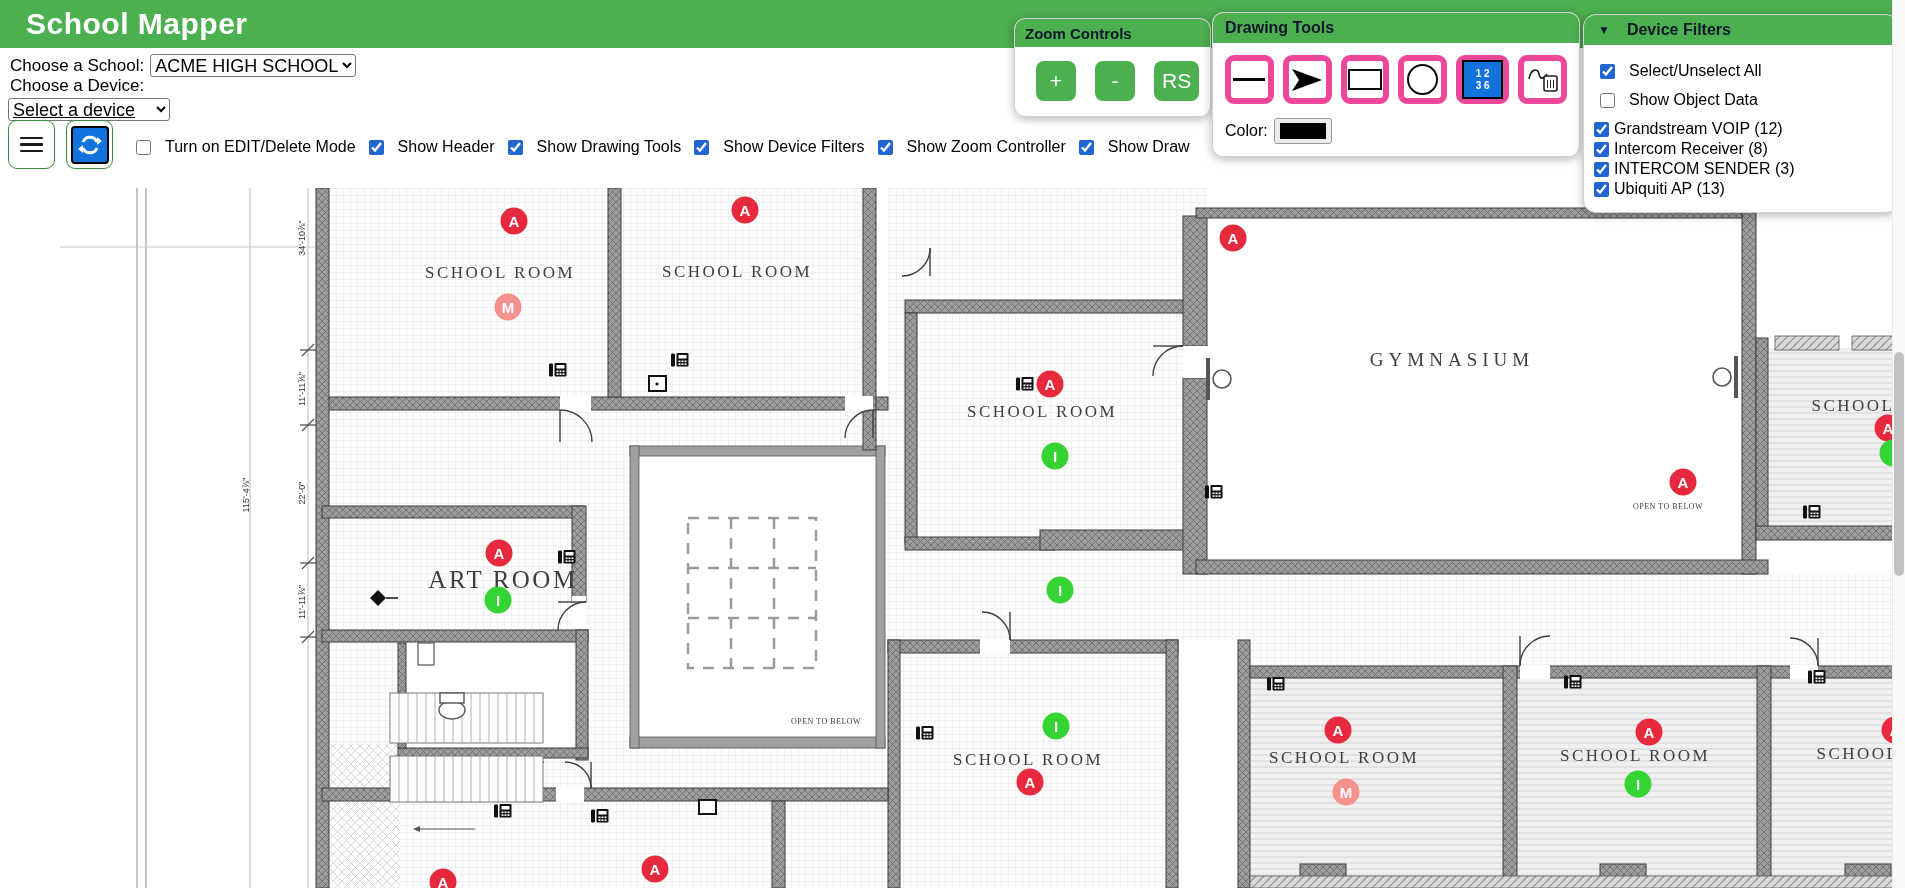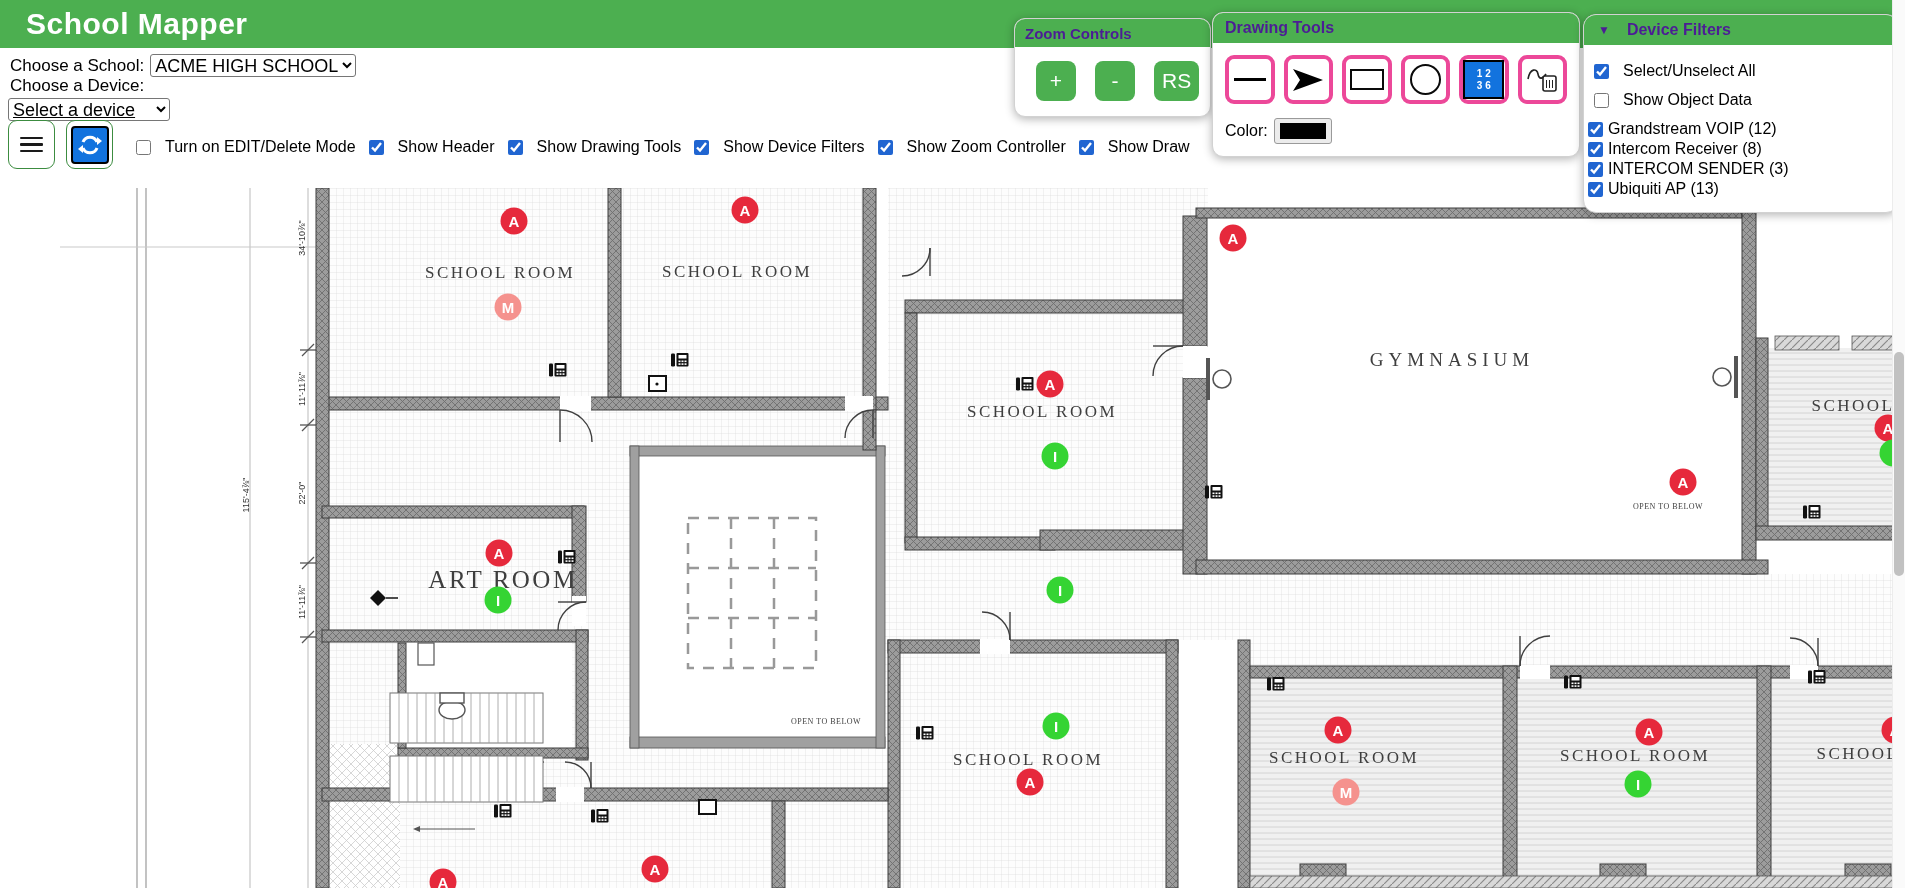--- a/index.html
+++ b/index.html
@@ -29,45 +29,45 @@
   #map-overlays{position:absolute;top:0;left:0;width:100%;height:100%;}
   .room-label{position:absolute;transform:translate(-50%,-50%);font-family:"Liberation Serif","DejaVu Serif",serif;
               color:#3e3e3e;letter-spacing:2.5px;white-space:nowrap;}
   .dim-label{position:absolute;transform:translate(-50%,-50%) rotate(-90deg);font-size:9px;color:#333;white-space:nowrap;}
   .marker{position:absolute;width:27px;height:27px;border-radius:50%;transform:translate(-50%,-50%);
           display:flex;align-items:center;justify-content:center;color:#fff;font-size:15px;font-weight:bold;cursor:pointer;}
   .phone{position:absolute;transform:translate(-50%,-50%);line-height:0;cursor:pointer;}
   
   .panel{position:absolute;background:#fff;border:1px solid #d2d2d2;border-radius:11px;
          box-shadow:0 2px 10px rgba(0,0,0,.3);z-index:30;overflow:hidden;}
-  .panel-head{background:#4caf50;color:#4c1d95;font-weight:bold;display:flex;align-items:center;}
+  .panel-head{background:#4caf50;color:#0f172a;font-weight:bold;display:flex;align-items:center;}
   #zoom-panel{left:1014px;top:18px;width:195px;}
   #zoom-panel .panel-head{height:28px;font-size:15px;padding-left:10px;}
   #zoom-panel .body{display:flex;gap:19px;padding:14px 0 15px 21px;}
   .zbtn{background:#4caf50;color:#fff;border:none;border-radius:8px;min-width:40px;height:40px;
         font-size:21px;font-family:inherit;cursor:pointer;padding:0 8px;}
   #draw-panel{left:1212px;top:12px;width:366px;}
   #draw-panel .panel-head{height:30px;font-size:16px;padding-left:12px;}
   #draw-panel .body{padding:12px;}
   .tool-row{display:flex;gap:9px;}
-  .tool-btn{width:57px;height:49px;background:#fff;border:4px solid #ec4899;border-radius:9px;
+  .tool-btn{width:57px;height:49px;background:#fff;border:6px solid #ec4899;border-radius:9px;
             display:flex;align-items:center;justify-content:center;cursor:pointer;padding:0;}
   .ic-line{width:32px;height:0;border-top:3px solid #000;}
   .ic-rect{width:30px;height:17px;border:2.5px solid #0a0a0a;background:#fff;}
   .ic-circ{width:27px;height:27px;border:2.5px solid #0a0a0a;border-radius:50%;background:#fff;}
   .ic-stamp{width:37px;height:35px;background:#1273de;border:2px solid #000;color:#fff;font-size:10px;font-weight:bold;
             display:flex;flex-direction:column;align-items:center;justify-content:center;line-height:1.15;}
   .stamp-row,.color-row{margin-top:14px;font-size:16px;display:flex;align-items:center;gap:6px;}
   .stamp-input{width:74px;height:21px;border:1px solid #888;font-size:14px;padding:0 3px;font-family:inherit;}
   .color-swatch{width:58px;height:26px;background:#ececec;border:1px solid #9a9a9a;border-radius:3px;
                 display:flex;align-items:center;justify-content:center;cursor:pointer;padding:0;}
   .color-swatch .chip{width:46px;height:16px;background:#000;}
   #filter-panel{left:1583px;top:14px;width:314px;border-radius:13px;}
   #filter-panel .panel-head{height:30px;font-size:16px;padding-left:14px;gap:17px;}
-  #filter-panel .body{padding:8px 8px 12px 4px;}
+  #filter-panel .body{padding:8px 8px 12px 10px;}
   .frow{display:flex;align-items:center;gap:5px;font-size:16px;color:#000;margin:2px 0;}
   .frow.spaced{margin:9px 0 11px 6px;gap:14px;}
   .tri{font-size:12px;}
   
   .sb-track{position:absolute;right:0;top:0;width:12px;height:888px;background:#fafafa;border-left:1px solid #ececec;z-index:40;}
   .sb-thumb{position:absolute;left:1px;top:352px;width:10px;height:224px;background:#c1c1c1;border-radius:5px;}
 </style>
 </head>
 <body>
 

